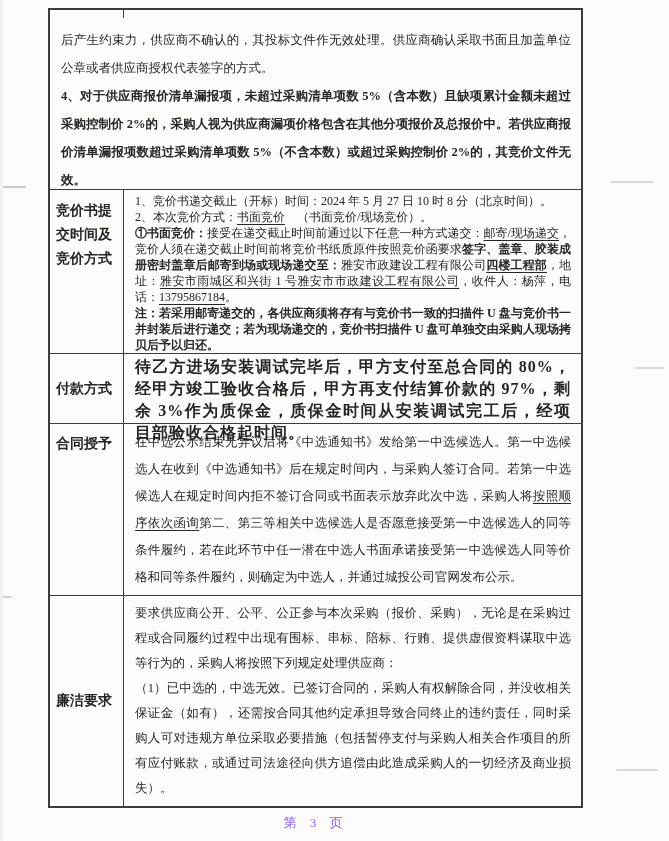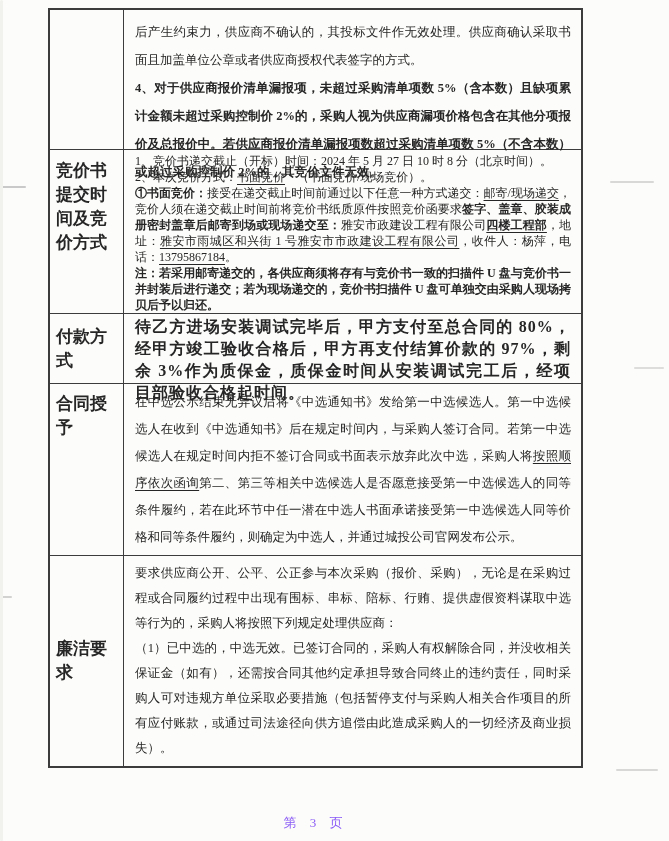--- a/index.html
+++ b/index.html
@@ -24,35 +24,35 @@
     position:absolute;left:48px;top:8px;width:535px;
     border:2px solid #3c3c3c;
     box-sizing:border-box;
     background:transparent;
   }
   .t-row{display:flex;box-sizing:border-box;border-bottom:1.5px solid #3c3c3c;}
   .t-row:last-child{border-bottom:none;}
   .t-header{
     width:74px;min-width:74px;box-sizing:border-box;
     border-right:1.5px solid #3c3c3c;
-    font-weight:bold;font-size:17px;line-height:24px;
+    font-weight:bold;font-size:14px;line-height:24px;
     padding:4px 2px 4px 6px;
     display:flex;flex-direction:column;
   }
   .t-content{
     flex:1;box-sizing:border-box;
     padding:2px 10px 2px 11px;
     text-align:justify;
   }
   .t-content p{margin:0;}
   .b{font-weight:bold;}
   .u{text-decoration:underline;text-underline-offset:3px;}
 
   
-  .row-0{height:140px;}
+  .row-0{height:180px;flex-direction:column;}
   .row-0 .t-content{padding-top:8px;}
   .row-0 .t-content p{font-size:12.5px;line-height:28px;}
 
   .row-1{height:164px;}
   .row-1 .t-header{justify-content:flex-start;padding-top:9px;}
   .row-1 .t-content{padding-top:3px;}
   .row-1 .t-content p{font-size:12px;line-height:16px;}
 
   .row-2{height:70px;}
   .row-2 .t-header{justify-content:center;}

